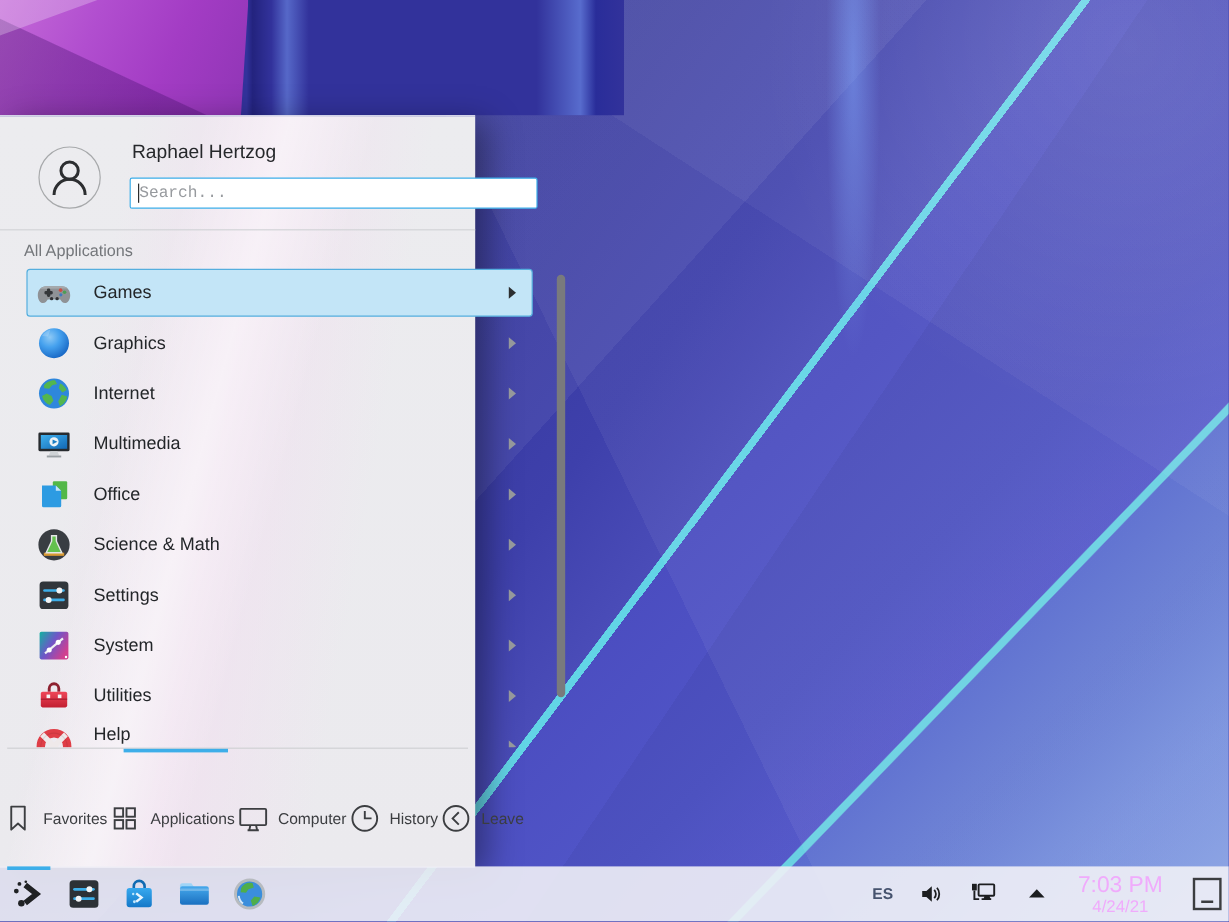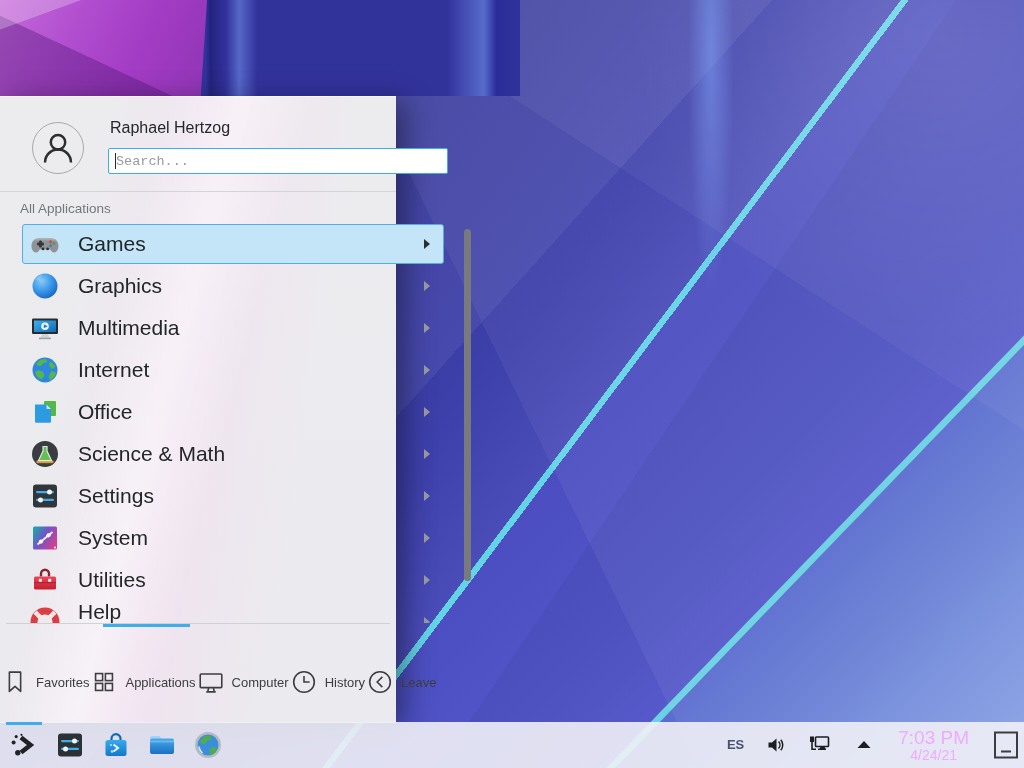--- a/index.html
+++ b/index.html
@@ -60,21 +60,21 @@
   .section-label{position:absolute;left:20px;top:104px;font-size:13.5px;color:#74777b;}
 
   .cat-list{position:absolute;left:0;top:126px;width:480px;height:400px;overflow:hidden;}
   .cat-row{position:relative;height:42px;}
   .cat-row.clipped{height:22px;overflow:hidden;padding-left:20px;}
   .cat-row.selected::before{content:'';position:absolute;left:22px;right:36px;top:1px;bottom:1px;
     background:#c3e5f7;border:1px solid #55aede;border-radius:3px;}
   .cat-icon{position:absolute;left:29px;top:5px;width:32px;height:32px;}
   .cat-icon svg{width:100%;height:100%;display:block;}
   .cat-label{position:absolute;left:78px;top:50%;transform:translateY(-50%);
-    font-size:21px;color:#232629;}
+    font-size:15px;color:#232629;}
   .cat-arrow{position:absolute;left:424px;top:16px;width:0;height:0;
     border-left:6px solid #95989b;border-top:5px solid transparent;border-bottom:5px solid transparent;}
   .cat-row.selected .cat-arrow{border-left-color:#2c2e30;}
   .scrollbar{position:absolute;left:464px;top:132px;width:7px;height:352px;border-radius:4px;background:#797a7d;}
 
   .list-sep{position:absolute;left:6px;right:6px;top:526px;height:1px;background:#d0d1d4;}
   .tab-indicator{position:absolute;left:103px;top:527px;width:87px;height:3px;background:#3daee9;}
   .tabs{position:absolute;left:0;right:0;top:530px;bottom:0;display:flex;}
   .tab{flex:1;display:flex;flex-direction:row;align-items:center;padding-top:14px;gap:6px;}
   .tab-icon{width:30px;height:30px;}
@@ -160,48 +160,48 @@
             <circle cx="16" cy="16" r="12.5" fill="url(#gball)"></circle>
             <path d="M6 10a12.5 12.5 0 0 1 7-5.5l-2 6z" fill="rgba(255,255,255,.18)"></path>
           </svg>
         </span>
         <span class="cat-label">Graphics</span>
         <span class="cat-arrow"></span>
       </div>
       <div class="cat-row">
         <span class="cat-icon">
           <svg viewBox="0 0 32 32">
+            <circle cx="16" cy="16" r="12.5" fill="#2e87dc"></circle>
+            <path d="M7.5 9.5c2-3 6-5 9.5-4.5l1.5 3-4 1-2.5 3-4-.5z" fill="#53b64e"></path>
+            <path d="M21 7.5c2.5 1 4.5 3 5.5 5.5l-3.5 2-3-3.5z" fill="#53b64e"></path>
+            <path d="M6 18l4-2 4 2 1.5 4-3 3.5c-3-1-5.5-3.5-6.5-7.5z" fill="#53b64e"></path>
+            <path d="M22.5 17l4.5 1.5c-.5 3.5-3 6.5-6 8l-1.5-4z" fill="#53b64e"></path>
+          </svg>
+        </span>
+        <span class="cat-label">Internet</span>
+        <span class="cat-arrow"></span>
+      </div>
+      <div class="cat-row">
+        <span class="cat-icon">
+          <svg viewBox="0 0 32 32">
             <rect x="3" y="6.5" width="26" height="15.5" rx="1.2" fill="#272b2f"></rect>
             <defs>
               <linearGradient id="gscr" x1="0" y1="0" x2="1" y2="1">
                 <stop offset="0" stop-color="#3fb0ee"></stop>
                 <stop offset="1" stop-color="#1268b4"></stop>
               </linearGradient>
             </defs>
             <rect x="5" y="8.5" width="22" height="11.5" fill="url(#gscr)"></rect>
             <circle cx="16" cy="14.2" r="3.8" fill="#eef3f6"></circle>
             <path d="M14.8 12.2l4 2-4 2z" fill="#1d7fc4"></path>
             <path d="M13.2 22h5.6l1.6 3.6h-8.8z" fill="#cfd3d6"></path>
             <rect x="10" y="25.6" width="12" height="1.6" fill="#9aa0a5"></rect>
           </svg>
         </span>
         <span class="cat-label">Multimedia</span>
-        <span class="cat-arrow"></span>
-      </div>
-      <div class="cat-row">
-        <span class="cat-icon">
-          <svg viewBox="0 0 32 32">
-            <circle cx="16" cy="16" r="12.5" fill="#2e87dc"></circle>
-            <path d="M7.5 9.5c2-3 6-5 9.5-4.5l1.5 3-4 1-2.5 3-4-.5z" fill="#53b64e"></path>
-            <path d="M21 7.5c2.5 1 4.5 3 5.5 5.5l-3.5 2-3-3.5z" fill="#53b64e"></path>
-            <path d="M6 18l4-2 4 2 1.5 4-3 3.5c-3-1-5.5-3.5-6.5-7.5z" fill="#53b64e"></path>
-            <path d="M22.5 17l4.5 1.5c-.5 3.5-3 6.5-6 8l-1.5-4z" fill="#53b64e"></path>
-          </svg>
-        </span>
-        <span class="cat-label">Internet</span>
         <span class="cat-arrow"></span>
       </div>
       <div class="cat-row">
         <span class="cat-icon">
           <svg viewBox="0 0 32 32">
             <rect x="15" y="5" width="12" height="15" rx="1" fill="#53b848"></rect>
             <path d="M6 8.5h11.5l4.5 4.5v12.5a1.3 1.3 0 0 1-1.3 1.3H7.3A1.3 1.3 0 0 1 6 25.5z" fill="#2d9be2"></path>
             <path d="M17.5 8.5l4.5 4.5h-4.5z" fill="#c6e6f9"></path>
           </svg>
         </span>

